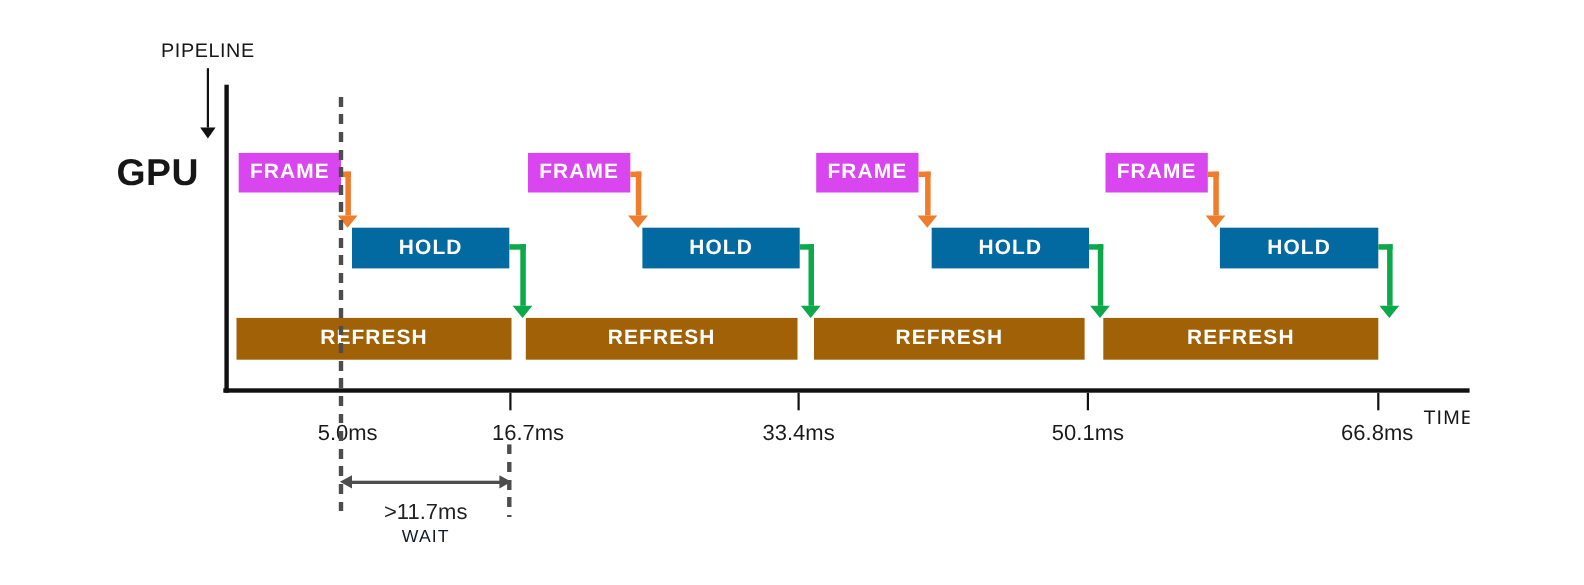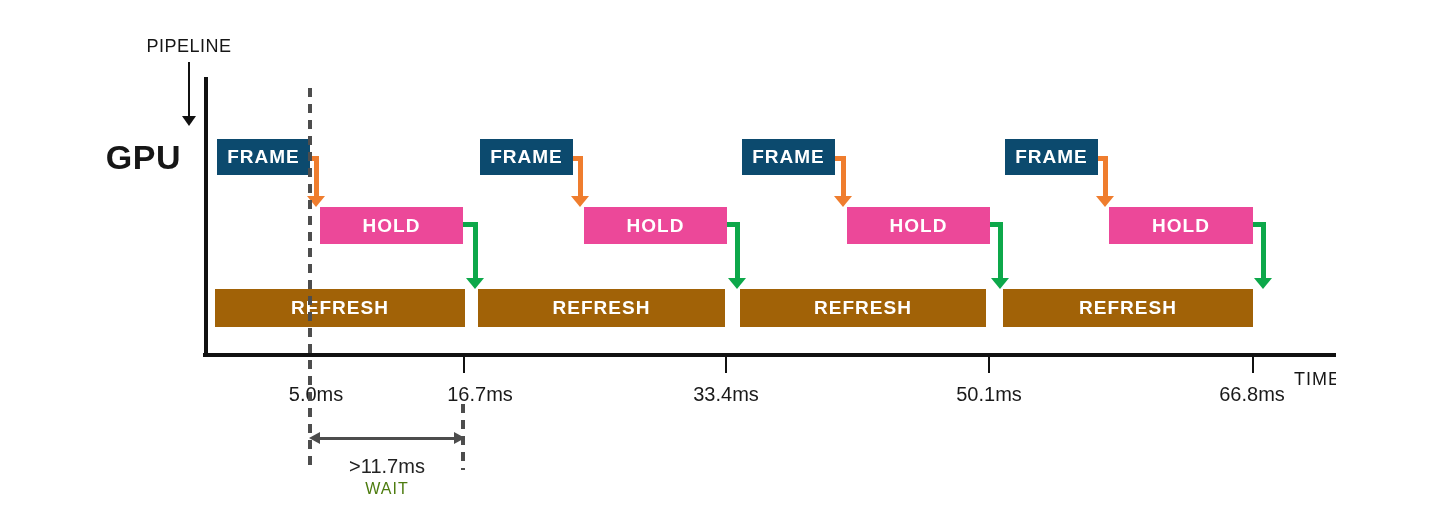--- a/index.html
+++ b/index.html
@@ -16,22 +16,22 @@
     font-size:34px;letter-spacing:0.5px;line-height:34px;}
   
   .pipeline-label{left:139px;top:36px;width:100px;text-align:center;color:#161616;
     font-size:18px;letter-spacing:0.5px;}
   .pipeline-line{left:188px;top:62px;width:2px;height:54px;background:#111;}
   .pipeline-head{left:182px;top:116px;width:0;height:0;
     border-left:7px solid transparent;border-right:7px solid transparent;border-top:10px solid #111;}
   
   .box{height:36px;display:flex;align-items:center;justify-content:center;
     color:#fff;font-weight:bold;font-size:19px;letter-spacing:1px;z-index:2;}
-  .frame{top:139px;background:#0c4a6e;}
-  .hold{top:207px;height:37px;background:#ec4899;}
+  .frame{top:139px;background:#d946ef;}
+  .hold{top:207px;height:37px;background:#0369a1;}
   .refresh{top:289px;height:38px;background:#a16207;}
   
   .o-stub{top:156px;height:5px;background:#EF7D2E;z-index:3;}
   .o-vert{top:156px;width:5px;height:40px;background:#EF7D2E;z-index:3;}
   .o-head{top:196px;width:0;height:0;border-left:9px solid transparent;
     border-right:9px solid transparent;border-top:11px solid #EF7D2E;z-index:3;}
   .g-stub{top:222px;height:5px;background:#0DA84A;z-index:3;}
   .g-vert{top:222px;width:5px;height:56px;background:#0DA84A;z-index:3;}
   .g-head{top:278px;width:0;height:0;border-left:9px solid transparent;
     border-right:9px solid transparent;border-top:11px solid #0DA84A;z-index:3;}
@@ -44,21 +44,21 @@
   .tick{top:357px;width:2px;height:16px;background:#111;}
   .ticklabel{top:383px;width:120px;text-align:center;font-size:20px;color:#1a1a1a;}
   
   .wait-line{left:319px;top:437px;width:136px;height:3px;background:#4d4d4d;z-index:2;}
   .wait-head-l{left:309px;top:432px;width:0;height:0;border-top:6.5px solid transparent;
     border-bottom:6.5px solid transparent;border-right:11px solid #4d4d4d;z-index:2;}
   .wait-head-r{left:454px;top:432px;width:0;height:0;border-top:6.5px solid transparent;
     border-bottom:6.5px solid transparent;border-left:11px solid #4d4d4d;z-index:2;}
   .wait-duration{left:317px;top:455px;width:140px;text-align:center;font-size:20px;color:#222;}
   .wait-label{left:317px;top:480px;width:140px;text-align:center;font-size:16px;
-    letter-spacing:1px;color:#4d7c0f;}
+    letter-spacing:1px;color:#0f172a;}
   
   .time-label{left:1294px;top:369px;width:50px;font-size:18px;letter-spacing:1px;color:#161616;}
   .time-line{left:1346px;top:377px;width:62px;height:2px;background:#111;}
   .time-head{left:1406px;top:372px;width:0;height:0;border-top:6px solid transparent;
     border-bottom:6px solid transparent;border-left:12px solid #111;}
 </style>
 </head>
 <body>
 
 <div id="stage">

